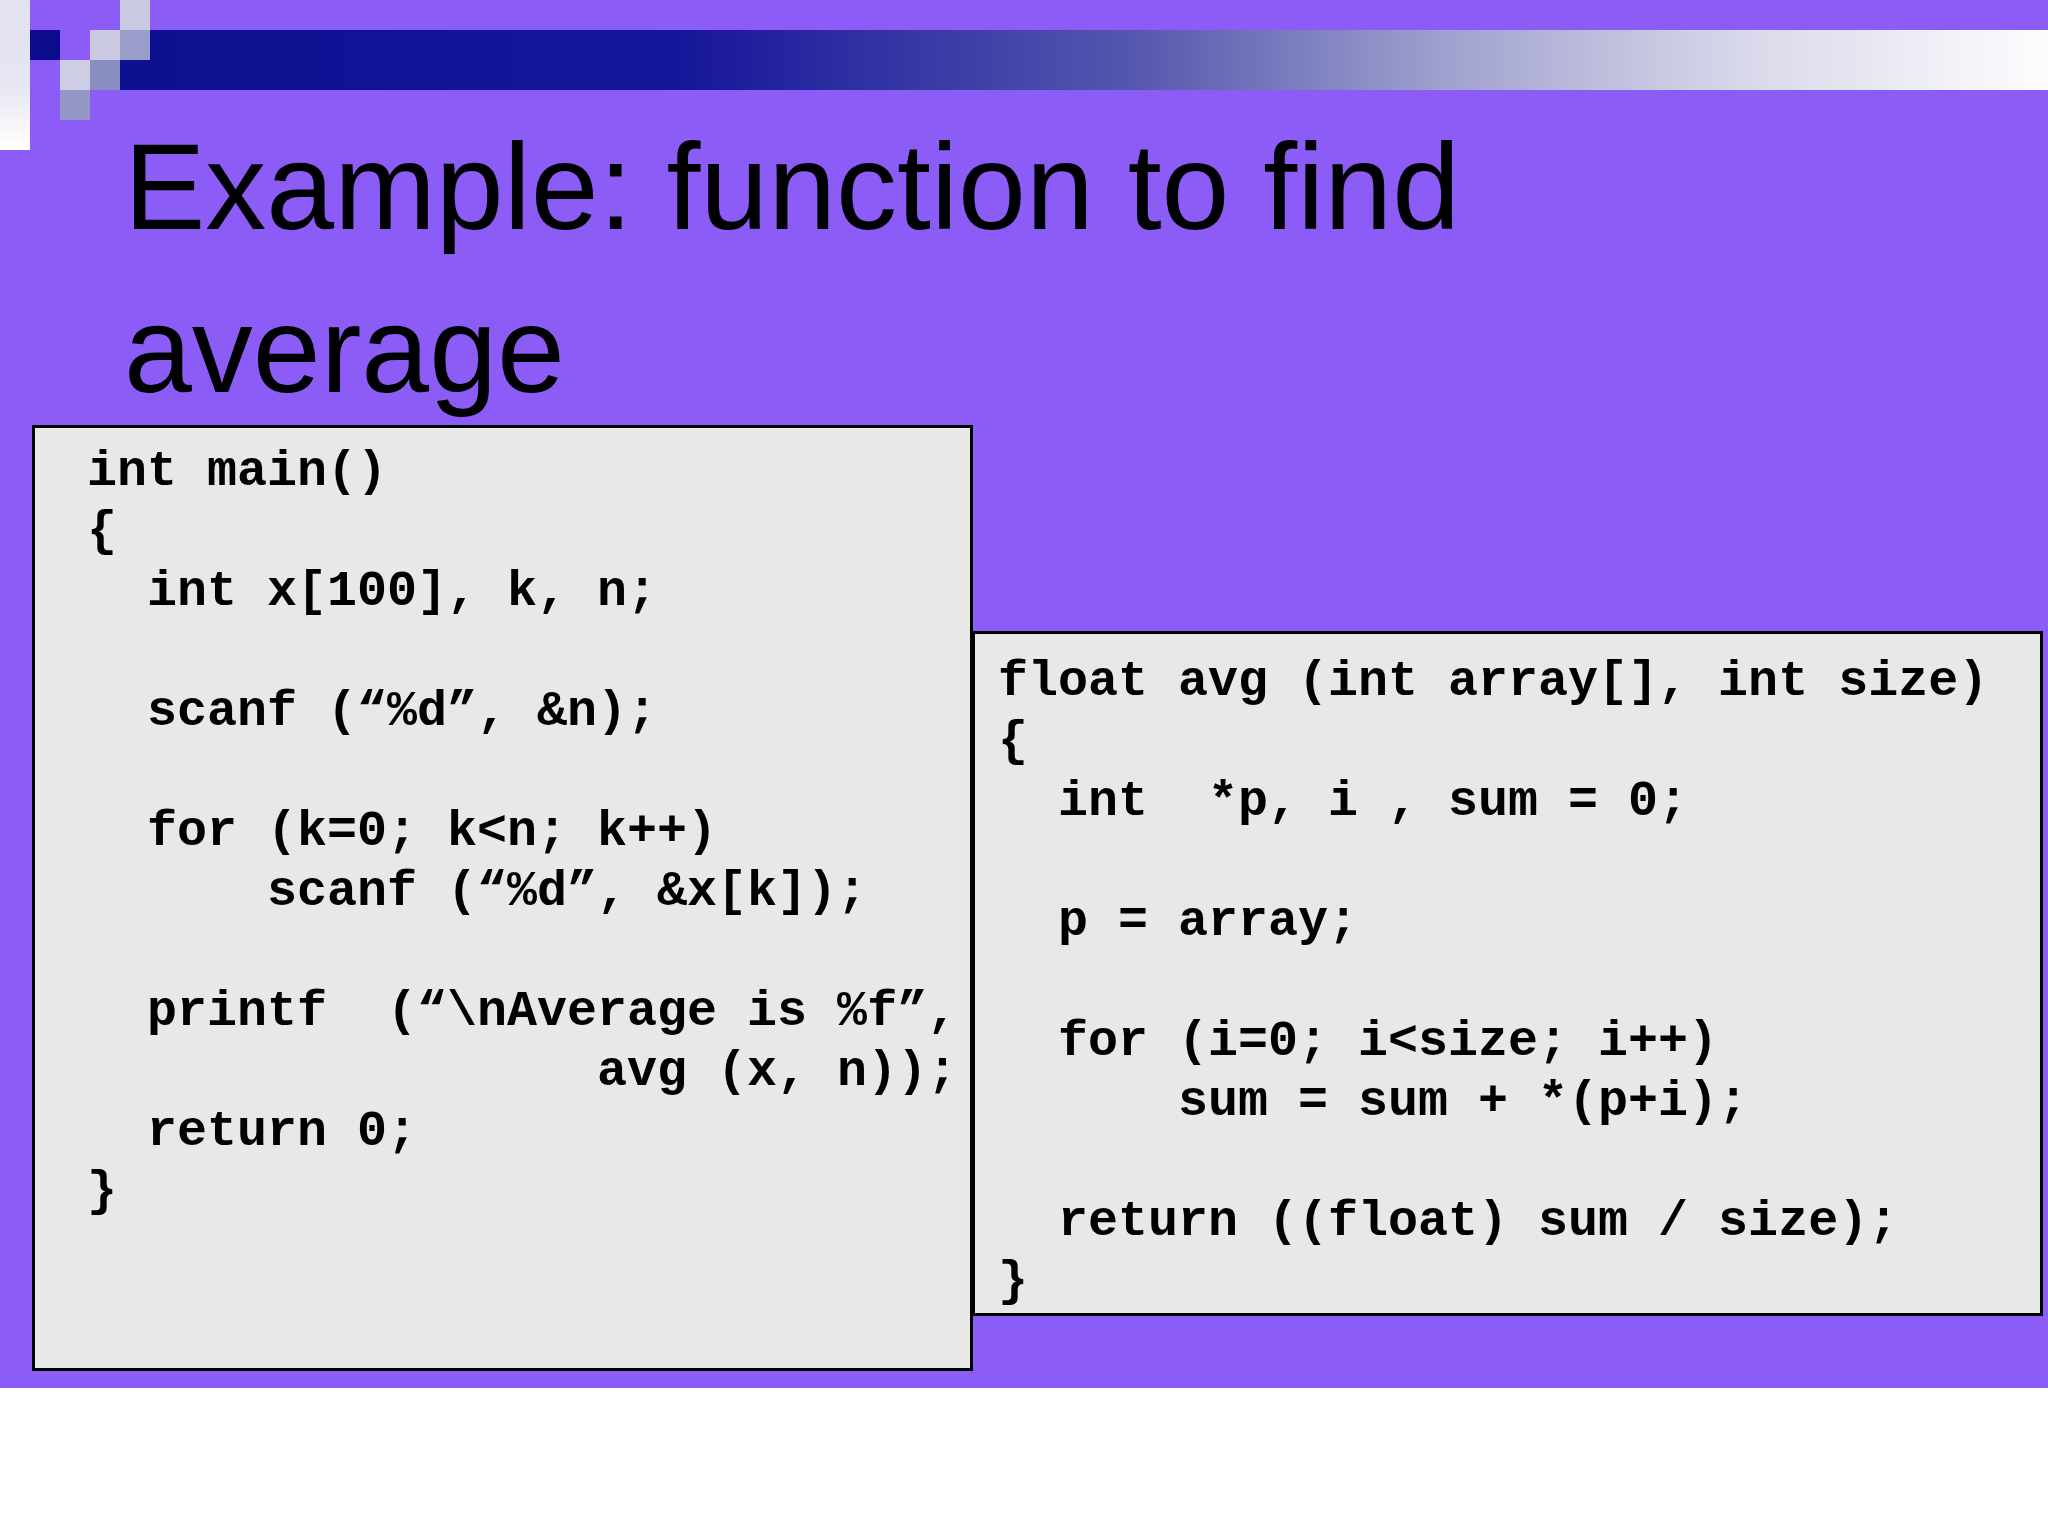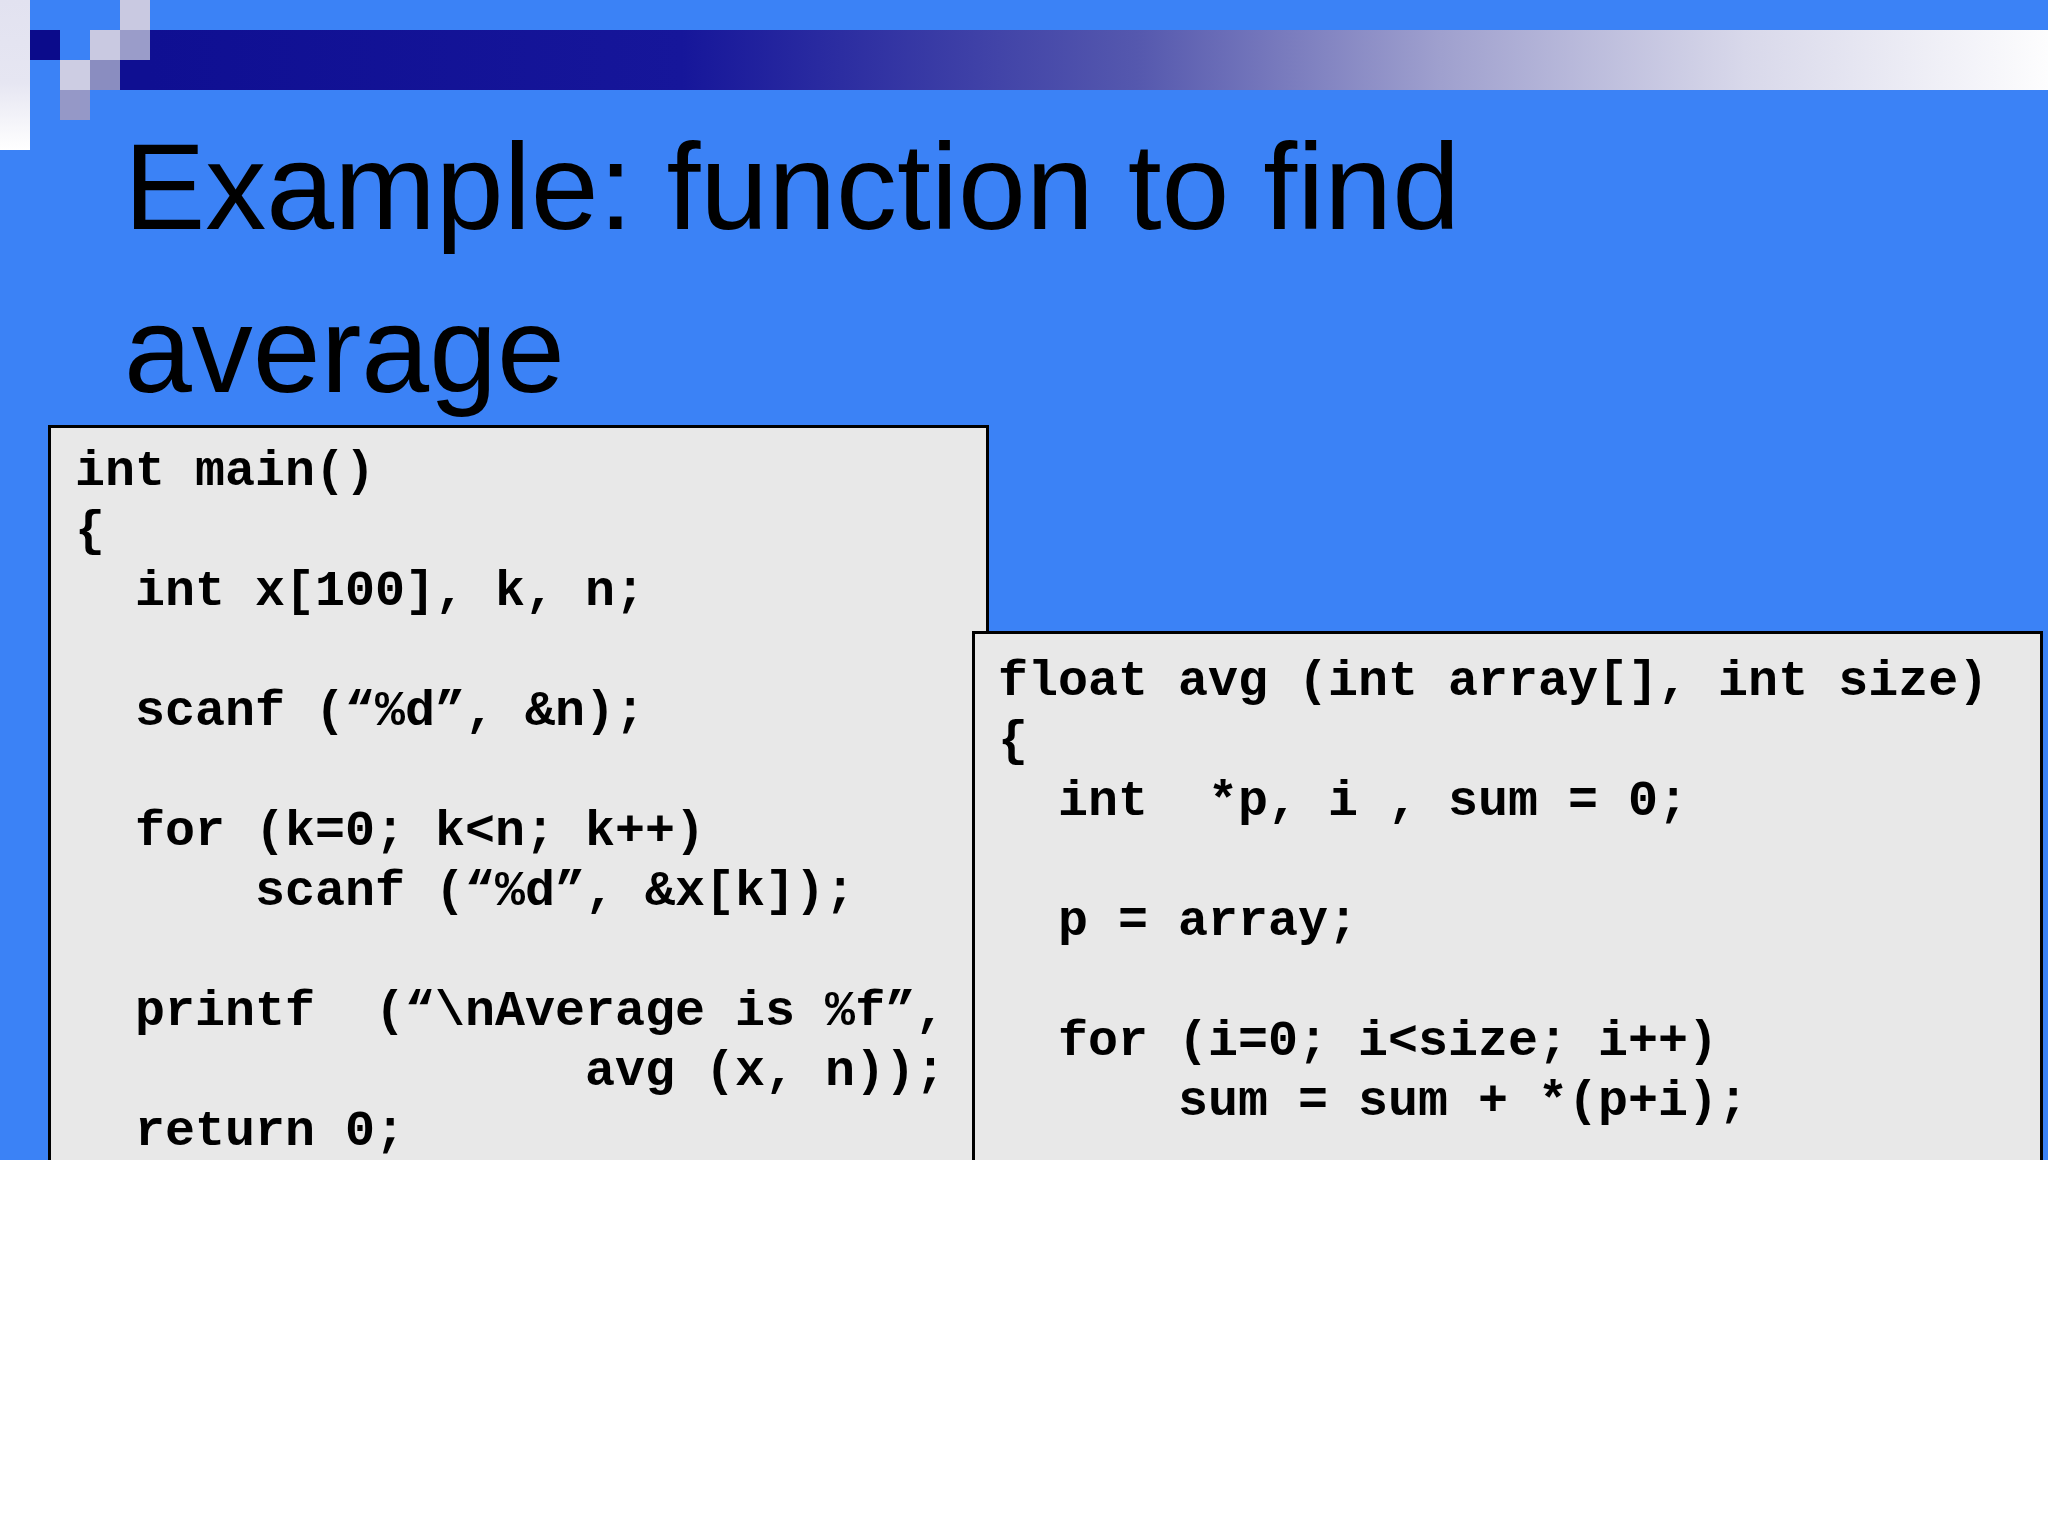--- a/index.html
+++ b/index.html
@@ -1,19 +1,19 @@
 <!DOCTYPE html>
 <html><head>
 <meta charset="utf-8">
 <style>
   html,body{margin:0;padding:0;background:#fff;}
   .slide{
     position:relative;
-    width:2048px;height:1160px;
-    background:#3b82f6;
+    width:2048px;height:1388px;
+    background:#8b5cf6;
     overflow:hidden;
     font-family:"Liberation Sans", sans-serif;
   }
   
   .decor-strip{
     position:absolute;left:0;top:0;width:30px;height:150px;
     background:linear-gradient(180deg,#e2e2f0 0%,#e6e6f2 55%,#ffffff 100%);
   }
   .sq{position:absolute;width:30px;height:30px;}
   .sq-a{left:30px;top:30px;background:#0b0b8b;}
@@ -37,21 +37,21 @@
     color:#000;letter-spacing:0;
     white-space:pre-line;
   }
   
   .code-box{
     position:absolute;
     background:#e8e8e8;
     border:3px solid #000;
     box-sizing:border-box;
   }
-  .code-box-main{left:48px;top:425px;width:941px;height:946px;z-index:1;}
+  .code-box-main{left:32px;top:425px;width:941px;height:946px;z-index:1;padding-left:28px;}
   .code-box-avg{left:972px;top:631px;width:1071px;height:685px;z-index:2;}
   .code-box pre{
     margin:0;
     font-family:"Liberation Mono","DejaVu Sans Mono",monospace;
     font-weight:bold;
     font-size:50px;line-height:60px;
     color:#000;
     white-space:pre;
   }
   .code-box-main pre{padding:14px 0 0 24px;}

